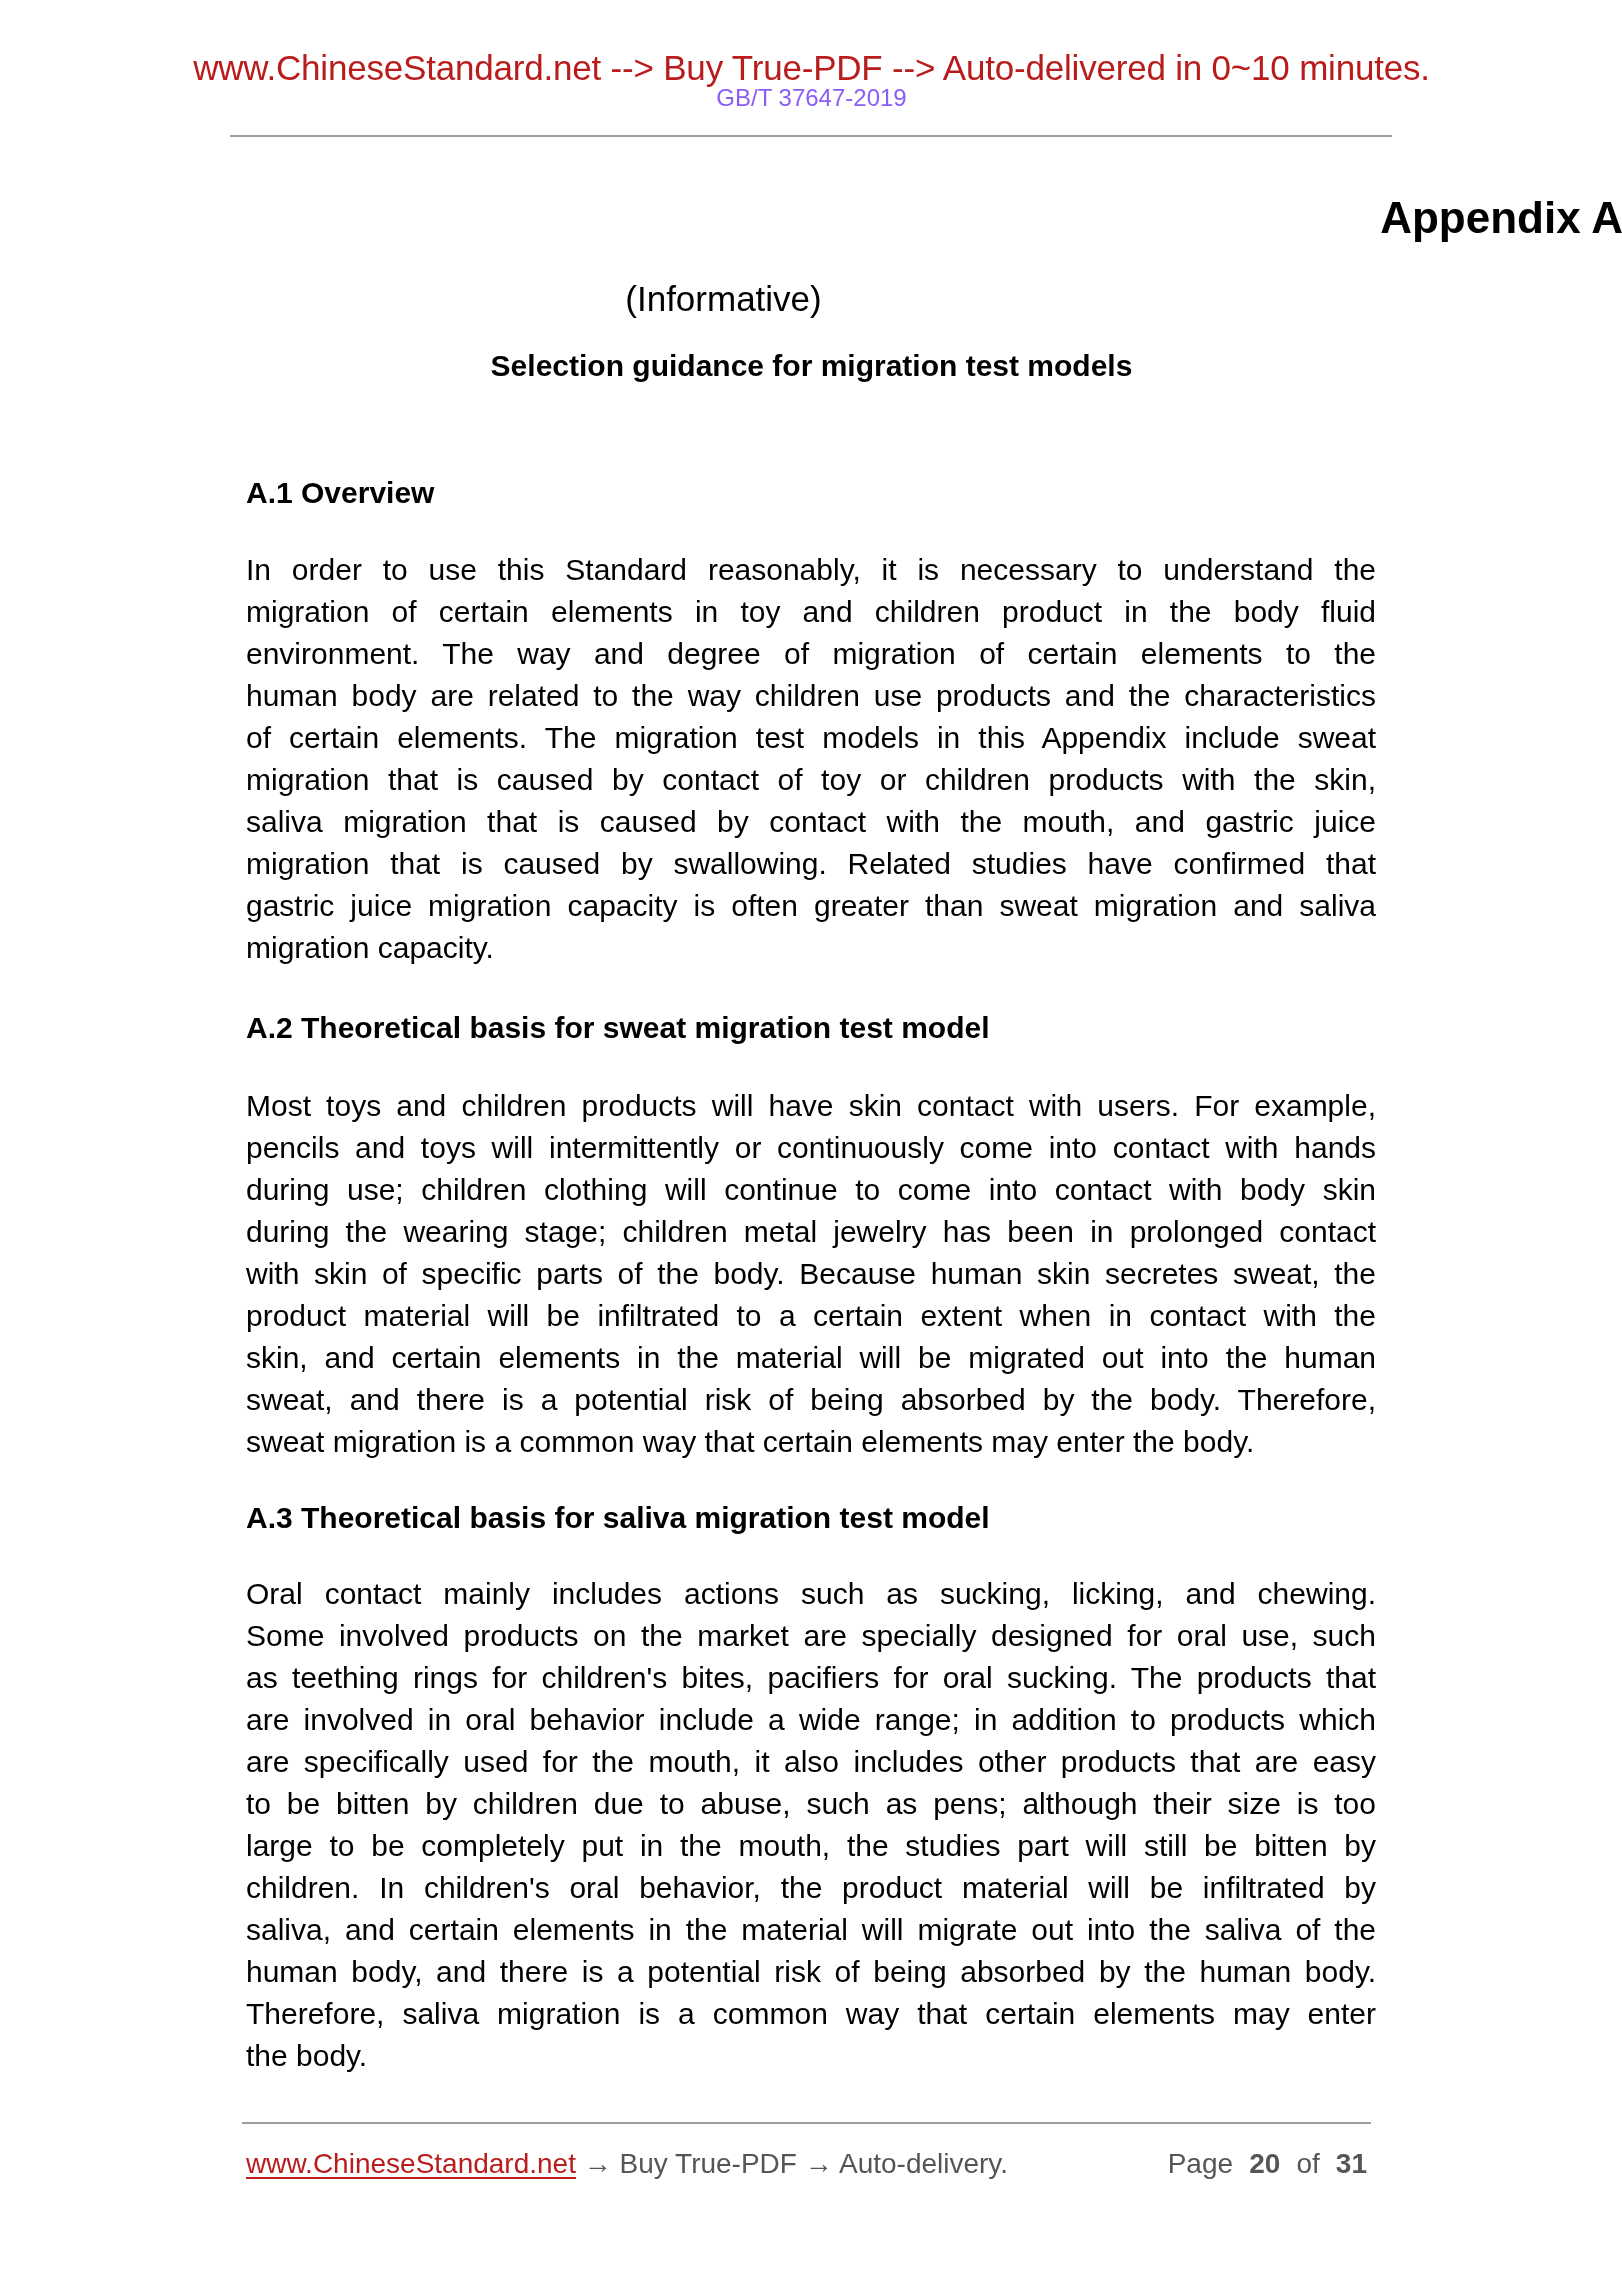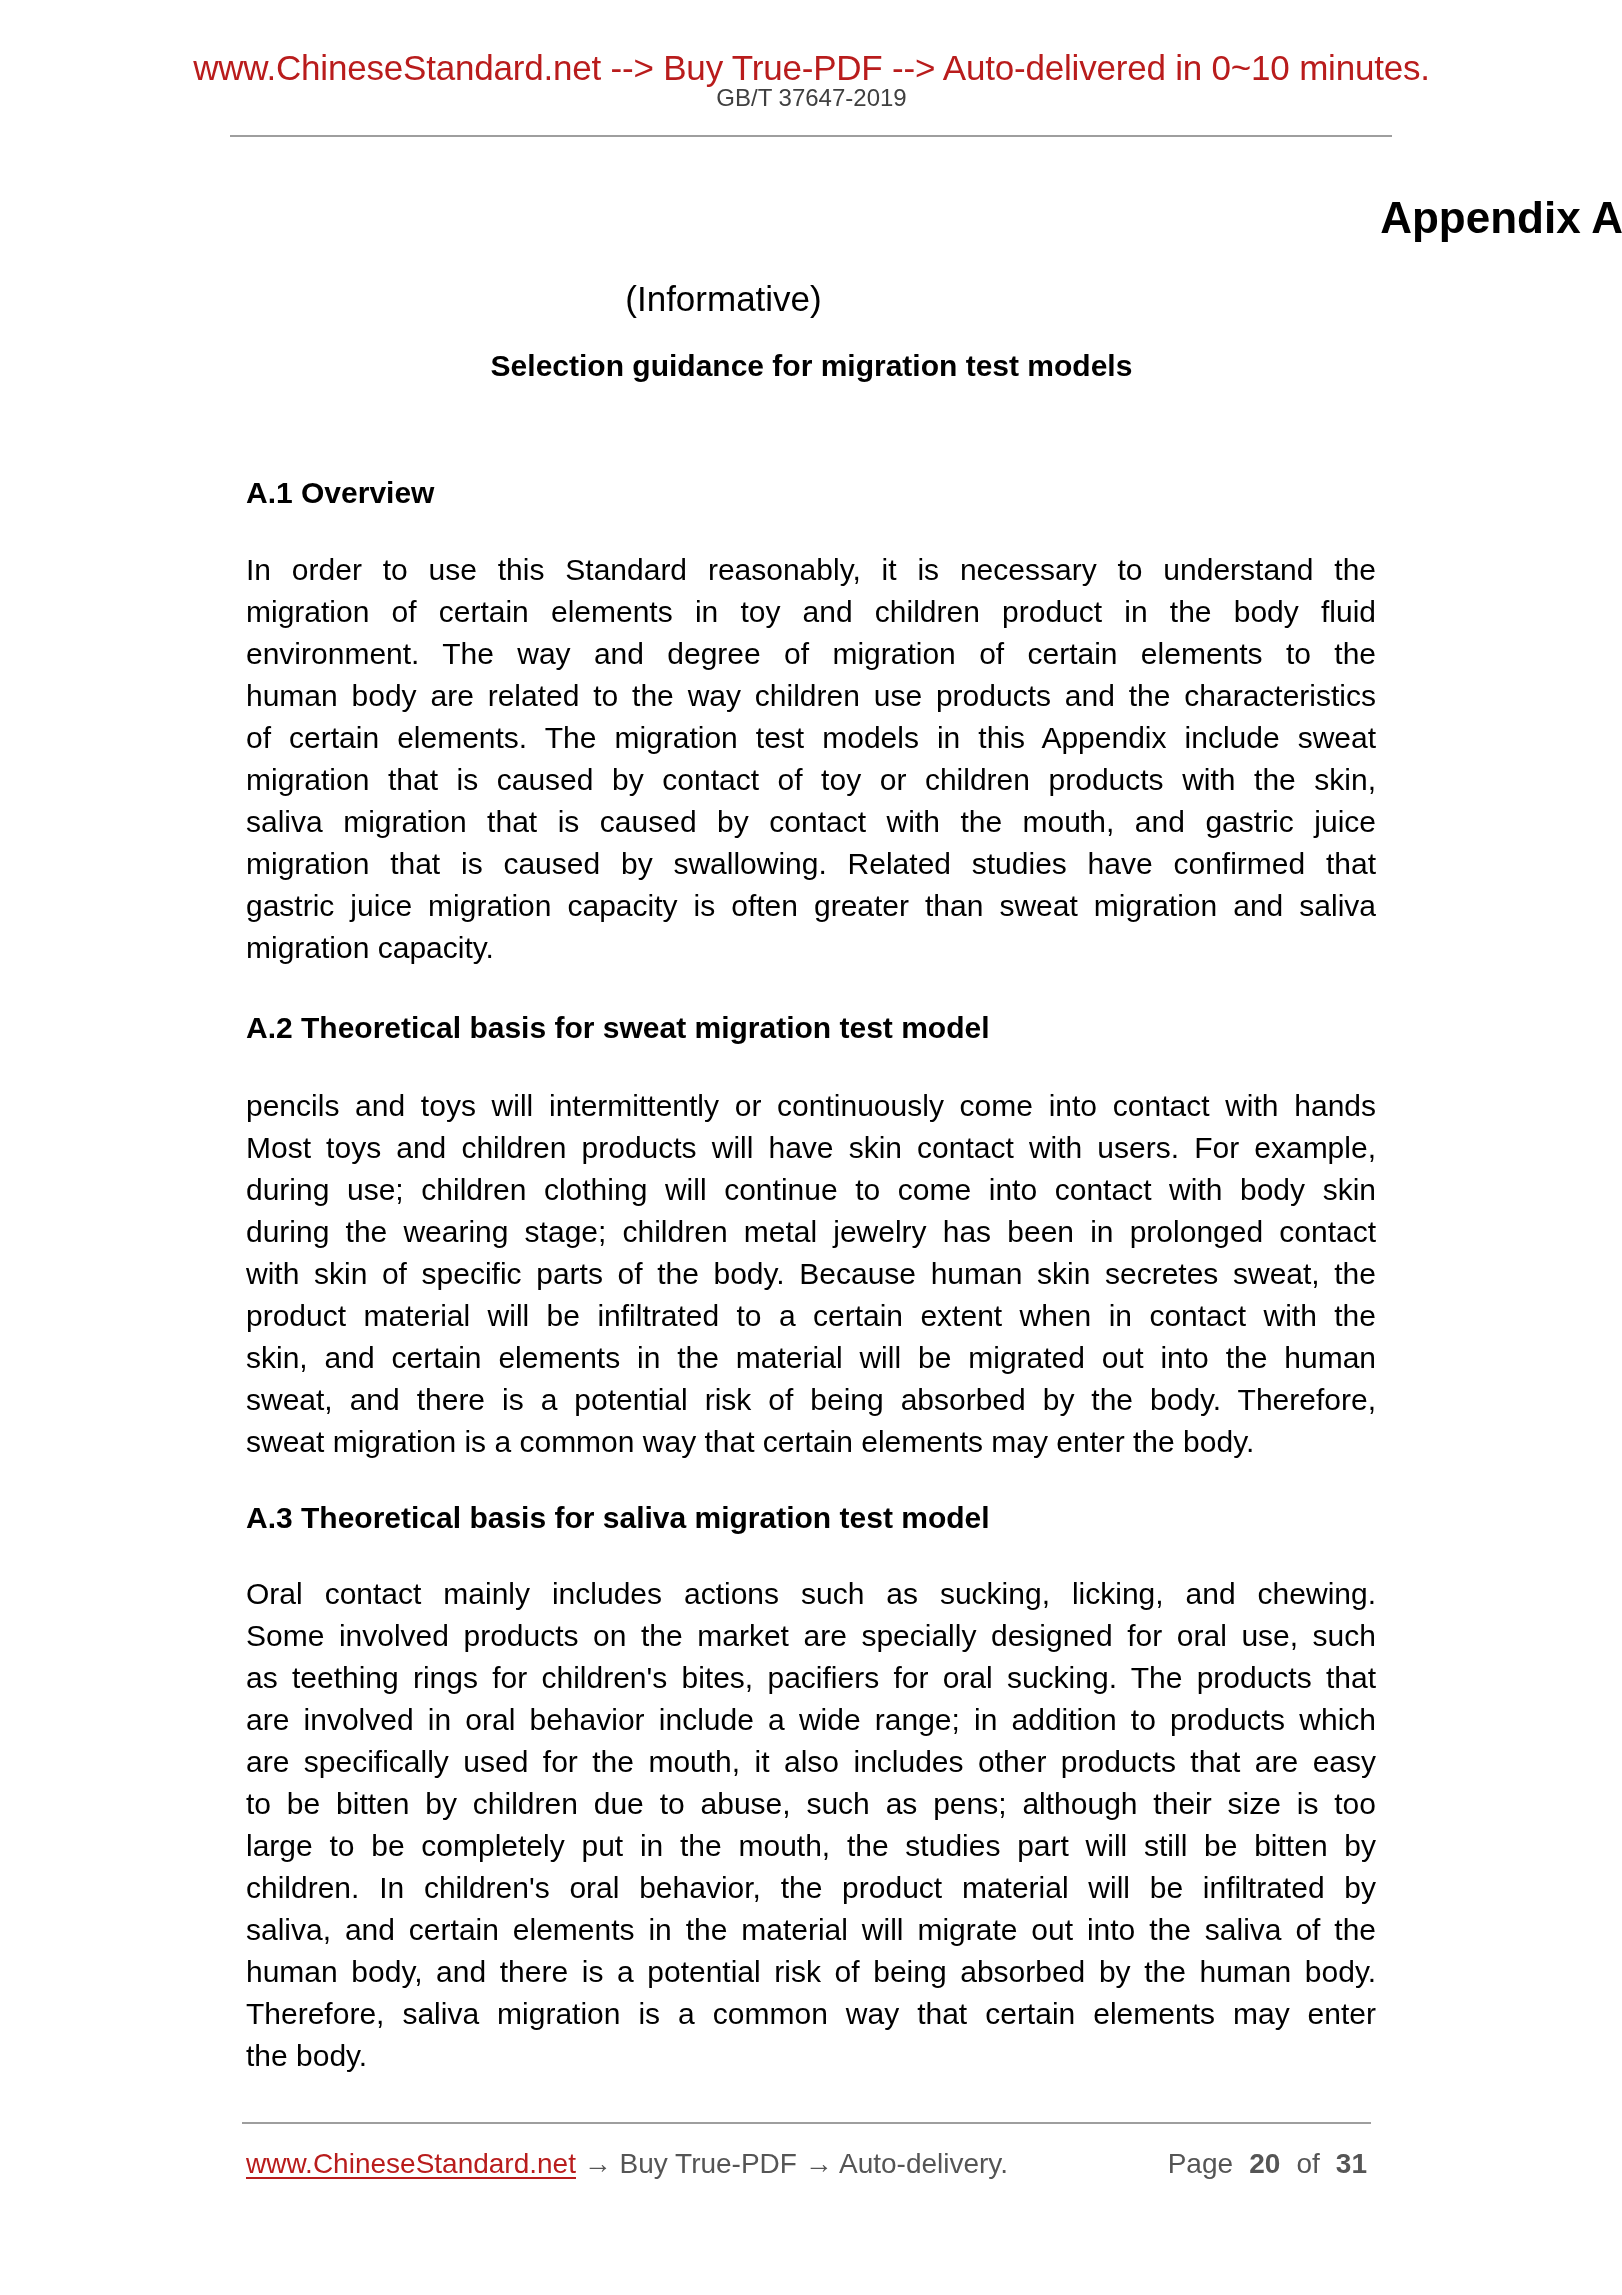--- a/index.html
+++ b/index.html
@@ -28,21 +28,21 @@
     letter-spacing: -0.2px;
   }
   .page-header-doc {
     position: absolute;
     left: 0;
     top: 84px;
     width: 1623px;
     text-align: center;
     font-size: 24px;
     line-height: 27px;
-    color: #404040;
+    color: #8b5cf6;
     white-space: nowrap;
   }
   .header-rule {
     position: absolute;
     left: 230px;
     top: 135px;
     width: 1162px;
     height: 1.7px;
     background: #9e9e9e;
   }
@@ -165,22 +165,22 @@
   <span class="line" style="white-space: nowrap; display: block;">of certain elements. The migration test models in this Appendix include sweat</span>
   <span class="line" style="white-space: nowrap; display: block;">migration that is caused by contact of toy or children products with the skin,</span>
   <span class="line" style="white-space: nowrap; display: block;">saliva migration that is caused by contact with the mouth, and gastric juice</span>
   <span class="line" style="white-space: nowrap; display: block;">migration that is caused by swallowing. Related studies have confirmed that</span>
   <span class="line" style="white-space: nowrap; display: block;">gastric juice migration capacity is often greater than sweat migration and saliva</span>
   <span class="line last">migration capacity.</span>
 </div>
 
 <div class="section-heading" style="top:1010px;">A.2 Theoretical basis for sweat migration test model</div>
 <div class="paragraph" style="top:1085px;">
+  <span class="line" style="white-space: nowrap; display: block;">Most toys and children products will have skin contact with users. For example,</span>
   <span class="line" style="white-space: nowrap; display: block;">pencils and toys will intermittently or continuously come into contact with hands</span>
-  <span class="line" style="white-space: nowrap; display: block;">Most toys and children products will have skin contact with users. For example,</span>
   <span class="line" style="white-space: nowrap; display: block;">during use; children clothing will continue to come into contact with body skin</span>
   <span class="line" style="white-space: nowrap; display: block;">during the wearing stage; children metal jewelry has been in prolonged contact</span>
   <span class="line" style="white-space: nowrap; display: block;">with skin of specific parts of the body. Because human skin secretes sweat, the</span>
   <span class="line" style="white-space: nowrap; display: block;">product material will be infiltrated to a certain extent when in contact with the</span>
   <span class="line" style="white-space: nowrap; display: block;">skin, and certain elements in the material will be migrated out into the human</span>
   <span class="line" style="white-space: nowrap; display: block;">sweat, and there is a potential risk of being absorbed by the body. Therefore,</span>
   <span class="line last">sweat migration is a common way that certain elements may enter the body.</span>
 </div>
 
 <div class="section-heading" style="top:1500px;">A.3 Theoretical basis for saliva migration test model</div>

